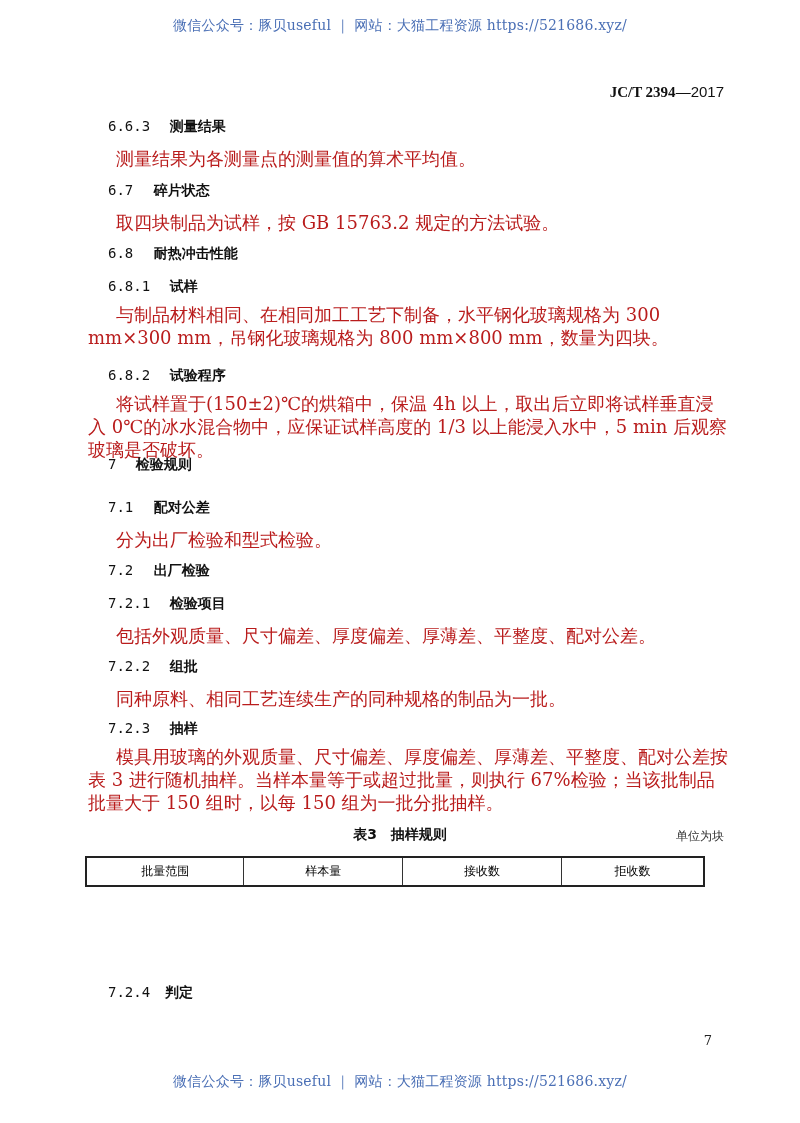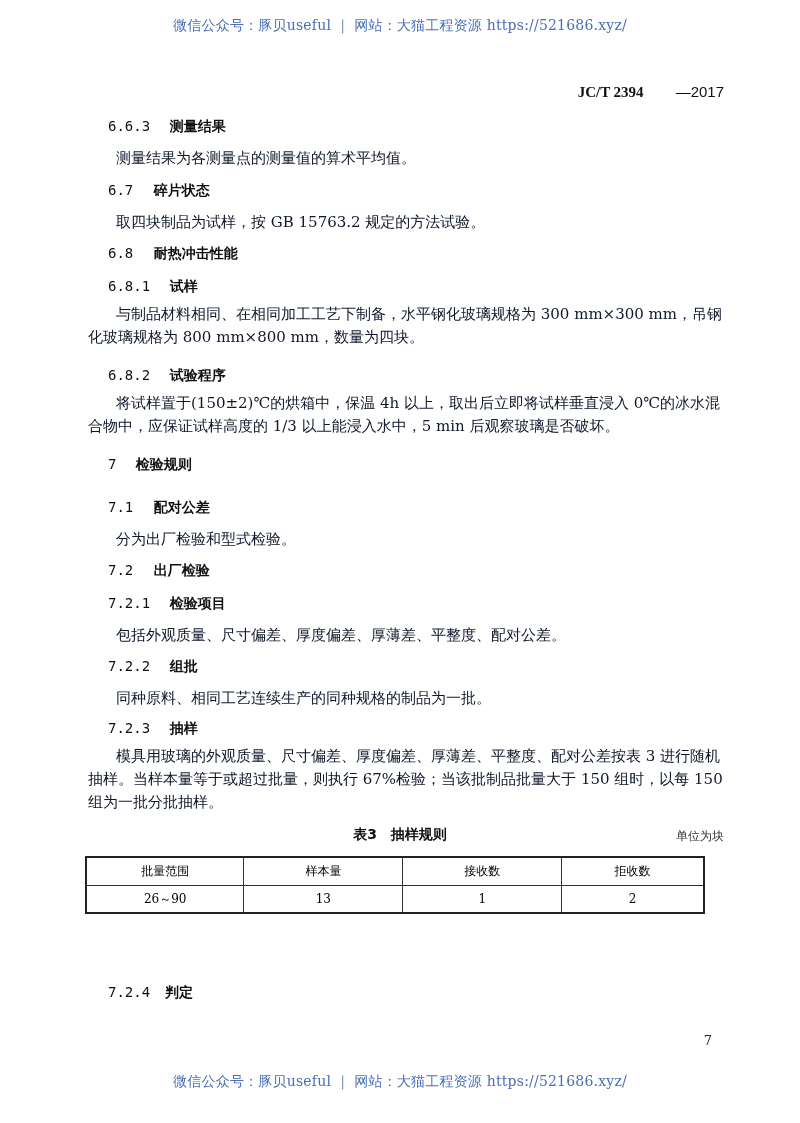--- a/index.html
+++ b/index.html
@@ -13,30 +13,30 @@
       font-size: 14px; color: #4a6fb5; letter-spacing: 0.2px;
       font-family: "DejaVu Serif", "Liberation Serif", serif;
     }
     .watermark.top { top: 17px; }
     .watermark.bottom { top: 1073px; }
     .docno {
       position: absolute; right: 76px; top: 83px;
       font-family: "Liberation Serif", "DejaVu Serif", serif;
       font-size: 15px; font-weight: bold; color: #111;
     }
-    .docno .year { font-weight: normal; font-family: "Liberation Sans", sans-serif; margin-left: 32px; }
+    .docno .year { font-weight: normal; font-family: "Liberation Sans", sans-serif; }
     .h {
       position: absolute; left: 88px; font-size: 14px; font-weight: bold;
       font-family: "DejaVu Sans", "Liberation Sans", sans-serif; color: #111;
       white-space: nowrap;
     }
     .h .num { font-family: "DejaVu Sans Mono", "Liberation Mono", monospace; font-weight: normal; display: inline-block; margin-left: 20px; }
     .p {
-      position: absolute; left: 88px; width: 640px; font-size: 15px; line-height: 23px;
-      color: #0f172a; text-indent: 28px;
+      position: absolute; left: 88px; width: 640px; font-size: 18px; line-height: 23px;
+      color: #b91c1c; text-indent: 28px;
       font-family: "DejaVu Serif", "Liberation Serif", serif;
     }
     .p.single { white-space: nowrap; }
     .caption {
       position: absolute; top: 826px; left: 0; width: 800px; text-align: center;
       font-size: 14px; font-weight: bold; font-family: "DejaVu Sans", "Liberation Sans", sans-serif; color: #111;
     }
     .unit {
       position: absolute; top: 828px; right: 76px; font-size: 12px; color: #333;
     }
@@ -104,26 +104,20 @@
   </colgroup>
   <thead>
     <tr>
       <th>批量范围</th>
       <th>样本量</th>
       <th>接收数</th>
       <th>拒收数</th>
     </tr>
   </thead>
   <tbody>
-    <tr>
-      <td>26～90</td>
-      <td>13</td>
-      <td>1</td>
-      <td>2</td>
-    </tr>
   </tbody>
 </table>
 
 <div class="h" style="top:984px"><span class="num" style="width:52px">7.2.4</span>&nbsp;<span>判定</span></div>
 
 <div class="pagenum">7</div>
 
 <div class="watermark bottom">微信公众号：豚贝useful ｜ 网站：大猫工程资源 https://521686.xyz/</div>
 
 </body></html>

